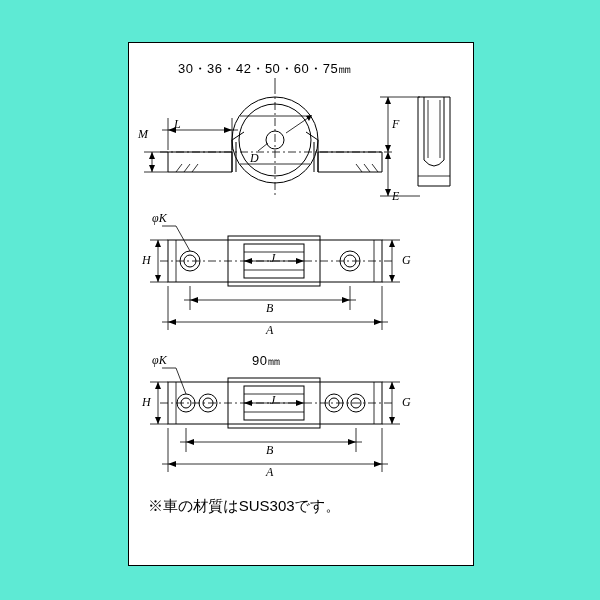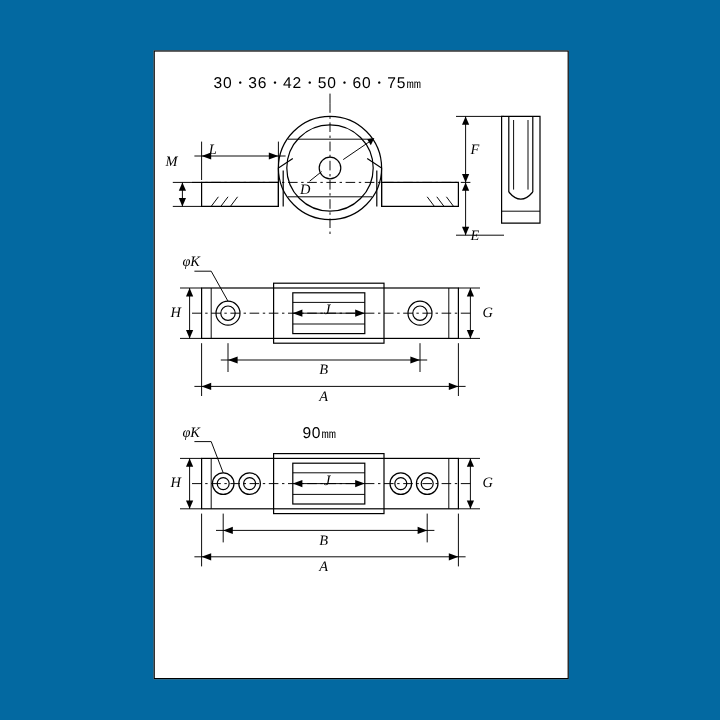--- a/index.html
+++ b/index.html
@@ -11,21 +11,21 @@
     width: 600px;
     height: 600px;
     font-family: "Liberation Sans", sans-serif;
     color: #1a1a1a;
     overflow: hidden;
   }
   #sheet {
     position: relative;
     width: 600px;
     height: 600px;
-    background: #0369a1;
+    background: #5eead4;
   }
   .frame {
     position: absolute;
     left: 128px;
     top: 42px;
     width: 346px;
     height: 524px;
     border: 1px solid #000;
     background: #ffffff;
     box-sizing: border-box;
@@ -232,14 +232,15 @@
   <div class="lbl dim" style="left:266px; top:302px;">B</div>
   <div class="lbl dim" style="left:266px; top:324px;">A</div>
 
   <div class="lbl dim" style="left:152px; top:354px;">φK</div>
   <div class="lbl dim" style="left:142px; top:396px;">H</div>
   <div class="lbl dim" style="left:402px; top:396px;">G</div>
   <div class="lbl dim" style="left:270px; top:394px;">J</div>
   <div class="lbl dim" style="left:266px; top:444px;">B</div>
   <div class="lbl dim" style="left:266px; top:466px;">A</div>
 
+  <div class="note" style="left:148px; top:494px;">※車の材質はSUS303です。</div>
 
 </div>
 
 </body></html>

